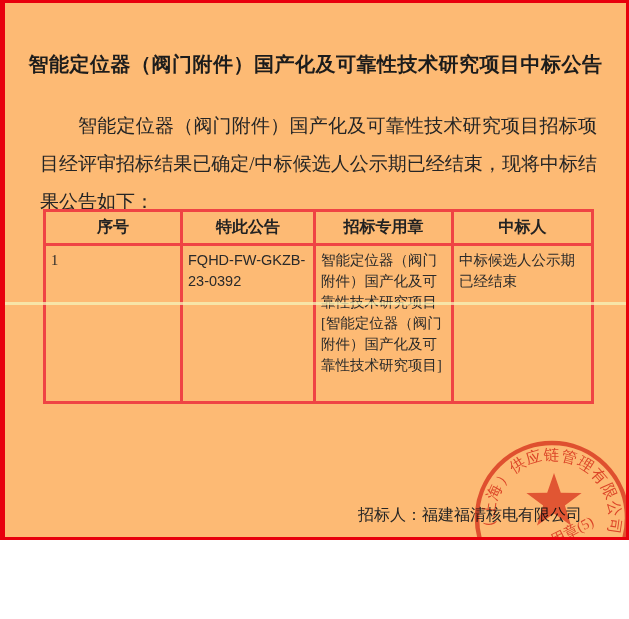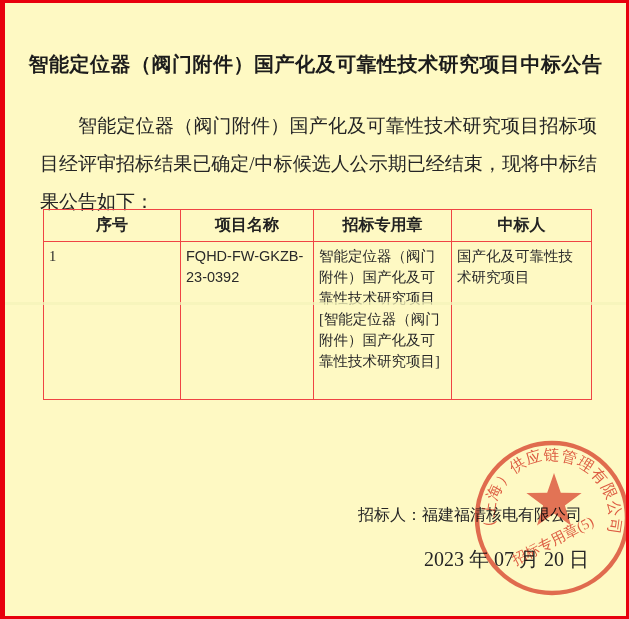--- a/index.html
+++ b/index.html
@@ -1,21 +1,21 @@
 <!DOCTYPE html>
 <html><head>
 <meta charset="utf-8">
 <style>
   html, body { margin: 0; padding: 0; background: #ffffff; }
   .page {
     position: relative;
     width: 629px;
-    height: 619px;
+    height: 540px;
     box-sizing: border-box;
-    background: #fef9c3;
+    background: #fdba74;
     border: 3px solid #e8000d;
     border-left-width: 5px;
     overflow: hidden;
     font-family: "Liberation Serif", "DejaVu Serif", serif;
     color: #262626;
   }
   .title {
     position: absolute;
     top: 48px; left: 0; right: 0;
     margin: 0;
@@ -37,21 +37,21 @@
     color: #252525;
   }
   table.results {
     position: absolute;
     top: 206px; left: 38px;
     width: 548px;
     border-collapse: collapse;
     table-layout: fixed;
   }
   table.results th, table.results td {
-    border: 1px solid #ef4444;
+    border: 3px solid #ef4444;
     vertical-align: top;
     font-weight: normal;
   }
   table.results th {
     font-weight: bold;
     text-align: center;
     font-size: 16px;
     padding: 5px 2px;
     color: #222;
   }
@@ -119,31 +119,31 @@
   <table class="results">
     <colgroup>
       <col style="width:137px">
       <col style="width:133px">
       <col style="width:138px">
       <col style="width:140px">
     </colgroup>
     <thead>
       <tr>
         <th>序号</th>
-        <th>项目名称</th>
+        <th>特此公告</th>
         <th>招标专用章</th>
         <th>中标人</th>
       </tr>
     </thead>
     <tbody>
       <tr style="height:158px;">
         <td>1</td>
         <td class="code-cell">FQHD-FW-GKZB-23-0392</td>
         <td>智能定位器（阀门附件）国产化及可靠性技术研究项目[智能定位器（阀门附件）国产化及可靠性技术研究项目]</td>
-        <td>国产化及可靠性技术研究项目</td>
+        <td>中标候选人公示期已经结束</td>
       </tr>
     </tbody>
   </table>
 
 
   <div class="tenderer">招标人：福建福清核电有限公司</div>
 
   <div class="date-line">2023 年 07 月 20 日</div>
 
   <div class="yellow-line"></div>

